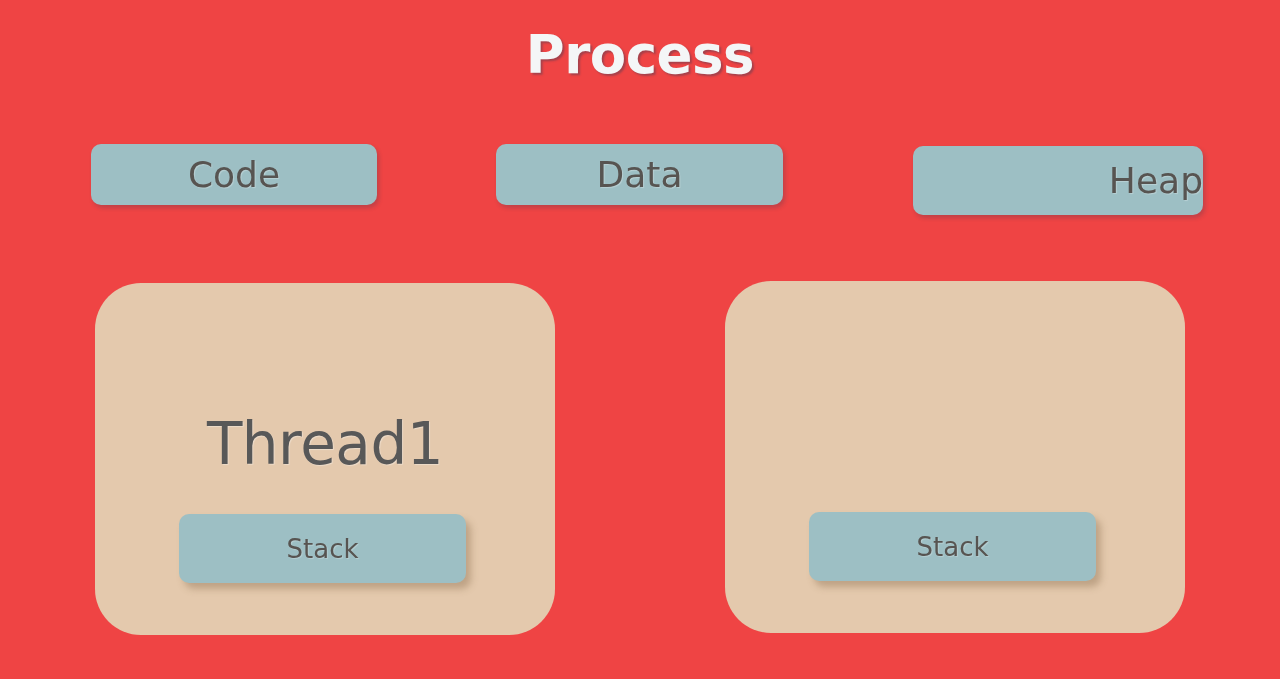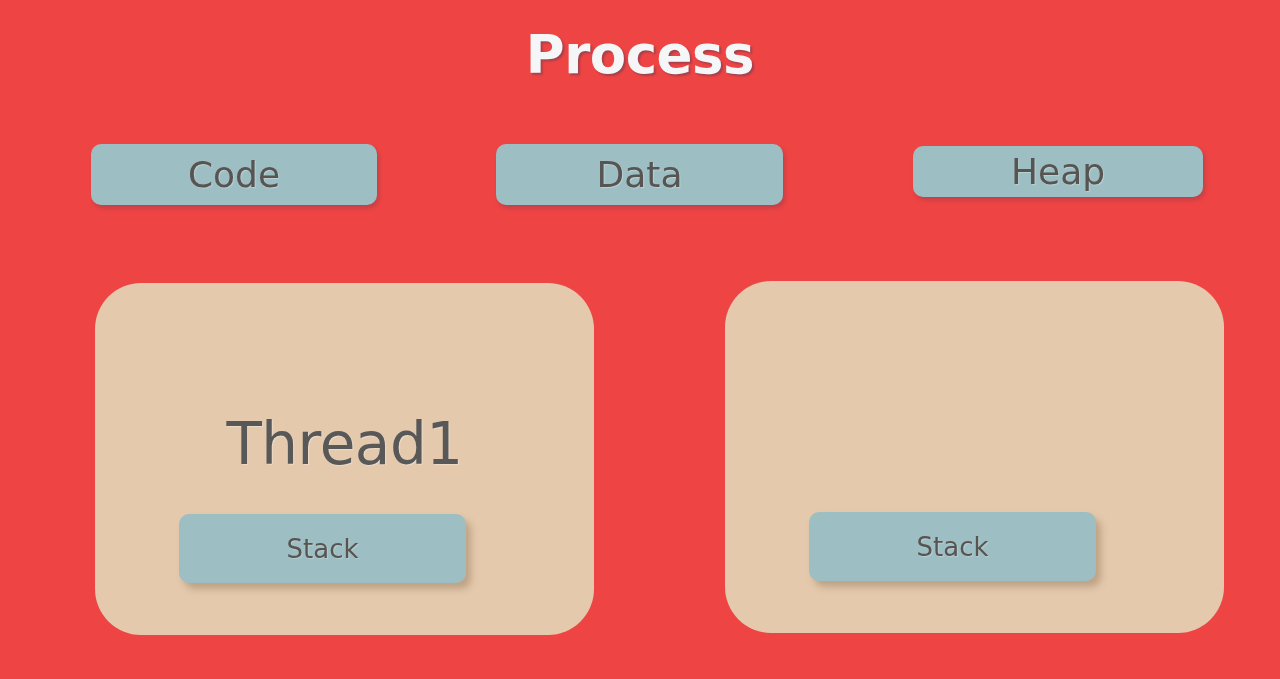--- a/index.html
+++ b/index.html
@@ -48,28 +48,27 @@
   .segment-label {
     color: #575451;
     font-size: 36px;
     font-weight: 400;
     line-height: 1;
     text-shadow: 1px 1px 1px rgba(255, 255, 255, 0.28);
   }
 
   #segment-code { left: 79px;  top: 144px; width: 286px; height: 61px; margin-left: 12px; }
   #segment-data { left: 496px; top: 144px; width: 287px; height: 61px; }
-  #segment-heap { left: 913px; top: 146px; width: 290px; height: 51px; }
+  #segment-heap { left: 913px; top: 146px; width: 290px; height: 69px; justify-content: flex-end; }
 
   
   .thread-card {
     position: absolute;
     background: #e4c9ad;
     border-radius: 46px;
-    padding-left: 39px;
   }
   #thread-card-1 { left: 95px;  top: 283px; width: 460px; height: 352px; }
   #thread-card-2 { left: 725px; top: 281px; width: 460px; height: 352px; }
 
   .thread-label {
     position: absolute;
     left: 0;
     width: 100%;
     text-align: center;
     top: 132px;

